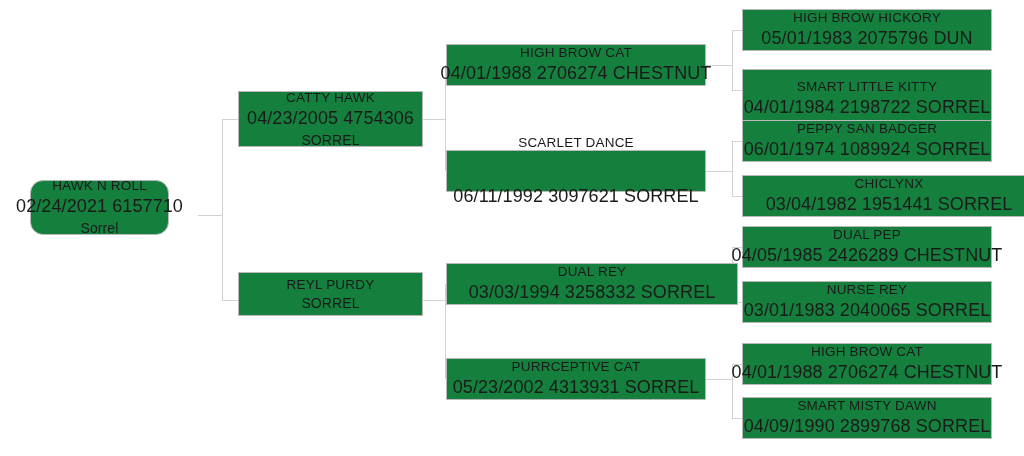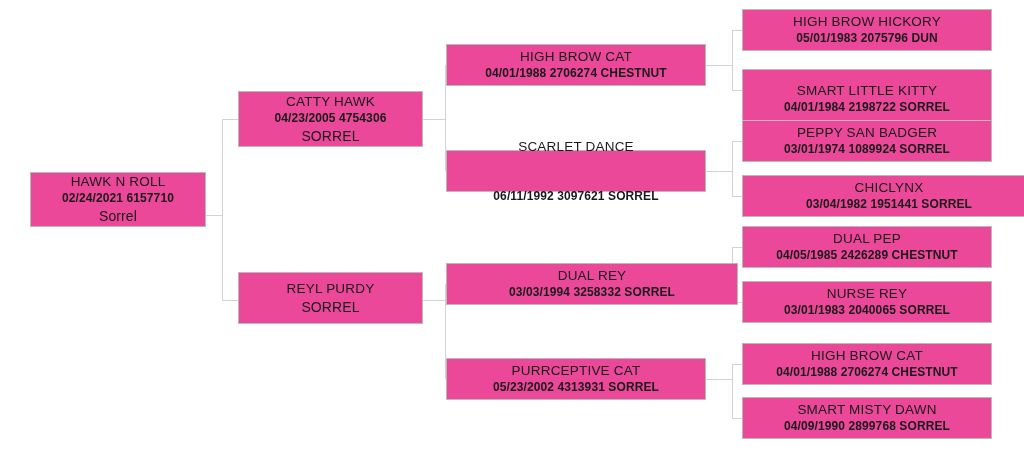--- a/index.html
+++ b/index.html
@@ -12,40 +12,39 @@
     width: 1024px;
     height: 456px;
     background: #ffffff;
     font-family: "Liberation Sans", sans-serif;
     overflow: hidden;
   }
   .node-box {
     position: absolute;
     box-sizing: border-box;
     border: 1px solid #b9b9b9;
-    background: #ec4899;
+    background: #15803d;
     display: flex;
     flex-direction: column;
     align-items: center;
     justify-content: center;
     text-align: center;
     color: #1a1a1a;
     line-height: 1.32;
     z-index: 3;
   }
   .node-name {
     font-size: 13.5px;
     letter-spacing: 0.2px;
     white-space: nowrap;
   }
   .node-detail {
-    font-size: 12px;
+    font-size: 18px;
     letter-spacing: 0.1px;
     white-space: nowrap;
-    font-weight: bold;
   }
   .node-extra {
     font-size: 14px;
     letter-spacing: 0.1px;
     white-space: nowrap;
   }
   .connector {
     position: absolute;
     background: #d2d2d2;
     z-index: 1;
@@ -89,33 +88,33 @@
   <div class="connector v" style="left:732px; top:284px; height:18px;"></div>
   <div class="connector h" style="left:732px; top:247px; width:10px;"></div>
   <div class="connector h" style="left:732px; top:302px; width:10px;"></div>
 
   <div class="connector h" style="left:706px; top:379px; width:26px;"></div>
   <div class="connector v" style="left:732px; top:364px; height:16px;"></div>
   <div class="connector v" style="left:732px; top:379px; height:39px;"></div>
   <div class="connector h" style="left:732px; top:364px; width:10px;"></div>
   <div class="connector h" style="left:732px; top:418px; width:10px;"></div>
 
-  <div class="node-box" style="left:30px; top:172px; width:176px; height:55px;">
+  <div class="node-box" style="left:30px; top:180px; width:139px; height:55px;border-radius:13px;">
     <div class="node-name">HAWK N ROLL</div>
     <div class="node-detail">02/24/2021 6157710</div>
     <div class="node-extra">Sorrel</div>
   </div>
 
   <div class="node-box" style="left:238px; top:91px; width:185px; height:56px;">
     <div class="node-name">CATTY HAWK</div>
     <div class="node-detail">04/23/2005 4754306</div>
     <div class="node-extra">SORREL</div>
   </div>
 
-  <div class="node-box" style="left:238px; top:272px; width:185px; height:52px;">
+  <div class="node-box" style="left:238px; top:272px; width:185px; height:44px;">
     <div class="node-name">REYL PURDY</div>
     <div class="node-extra">SORREL</div>
   </div>
 
   <div class="node-box" style="left:446px; top:44px; width:260px; height:42px;">
     <div class="node-name">HIGH BROW CAT</div>
     <div class="node-detail">04/01/1988 2706274 CHESTNUT</div>
   </div>
 
   <div class="node-box" style="left:446px; top:150px; width:260px; height:42px;gap:33px;">
@@ -138,21 +137,21 @@
     <div class="node-detail">05/01/1983 2075796 DUN</div>
   </div>
 
   <div class="node-box" style="left:742px; top:69px; width:250px; height:60px;">
     <div class="node-name">SMART LITTLE KITTY</div>
     <div class="node-detail">04/01/1984 2198722 SORREL</div>
   </div>
 
   <div class="node-box" style="left:742px; top:120px; width:250px; height:42px;">
     <div class="node-name">PEPPY SAN BADGER</div>
-    <div class="node-detail">03/01/1974 1089924 SORREL</div>
+    <div class="node-detail">06/01/1974 1089924 SORREL</div>
   </div>
 
   <div class="node-box" style="left:742px; top:175px; width:294px; height:42px;">
     <div class="node-name">CHICLYNX</div>
     <div class="node-detail">03/04/1982 1951441 SORREL</div>
   </div>
 
   <div class="node-box" style="left:742px; top:226px; width:250px; height:42px;">
     <div class="node-name">DUAL PEP</div>
     <div class="node-detail">04/05/1985 2426289 CHESTNUT</div>

